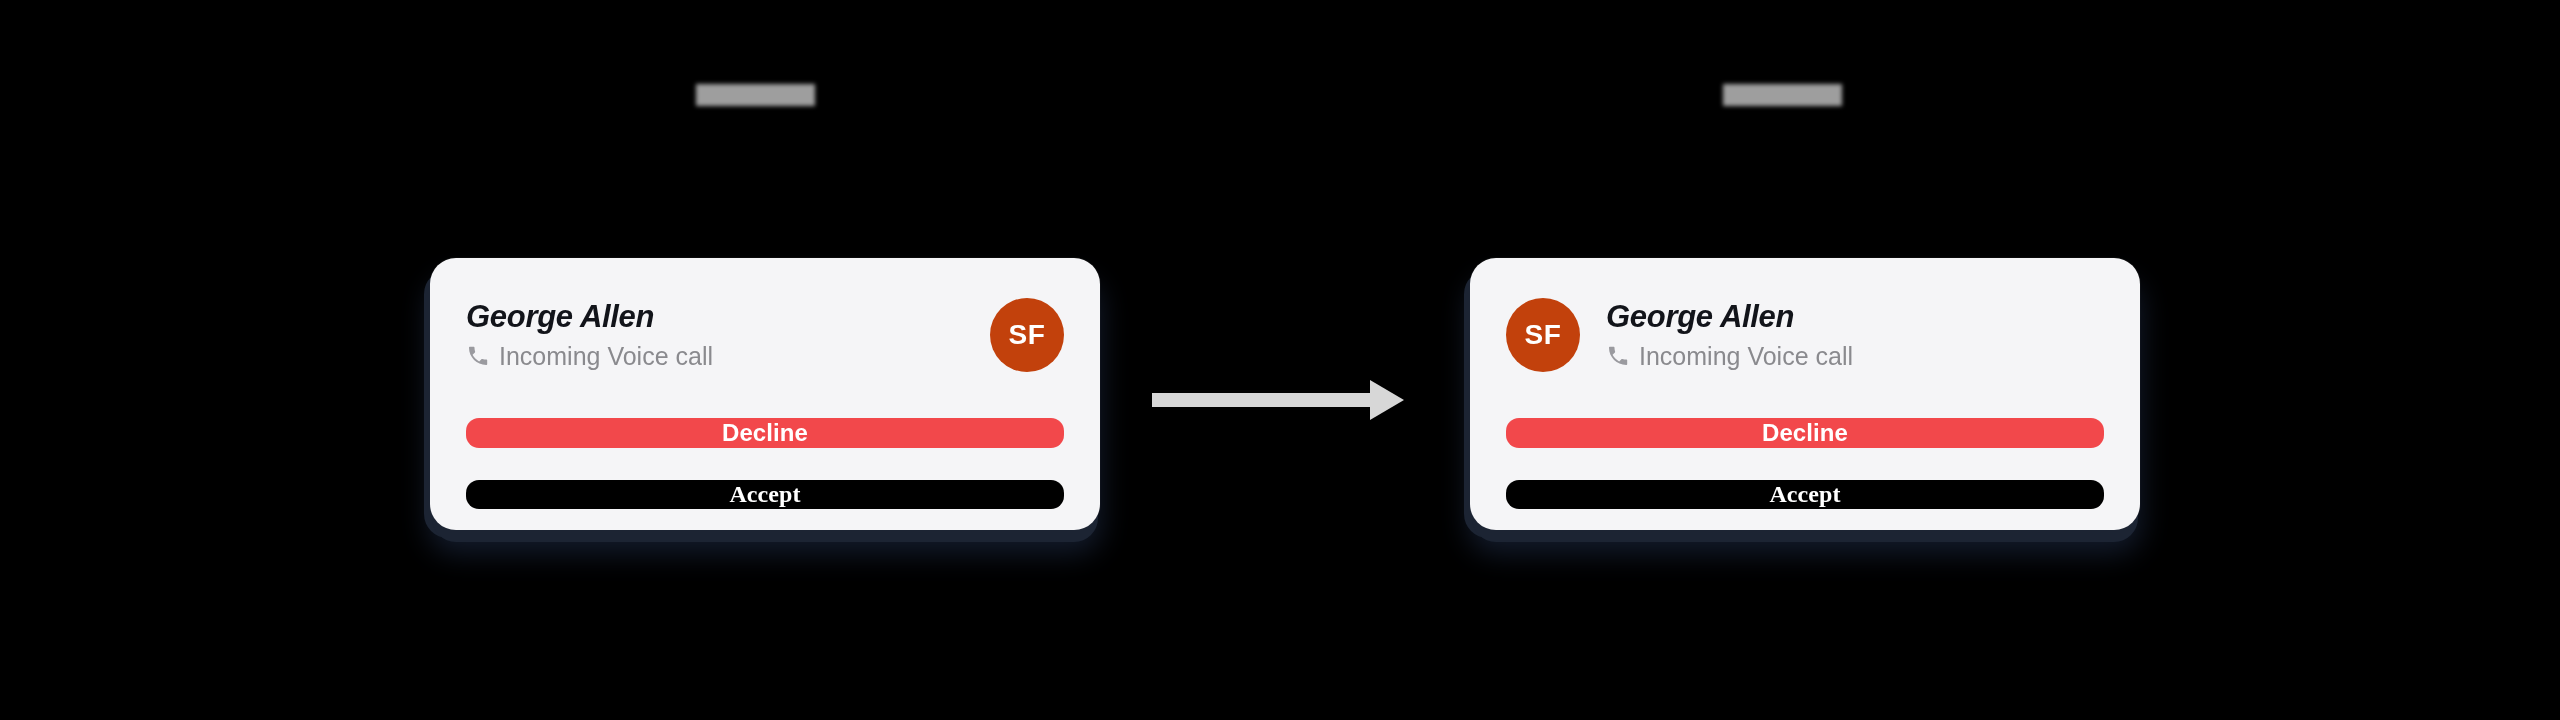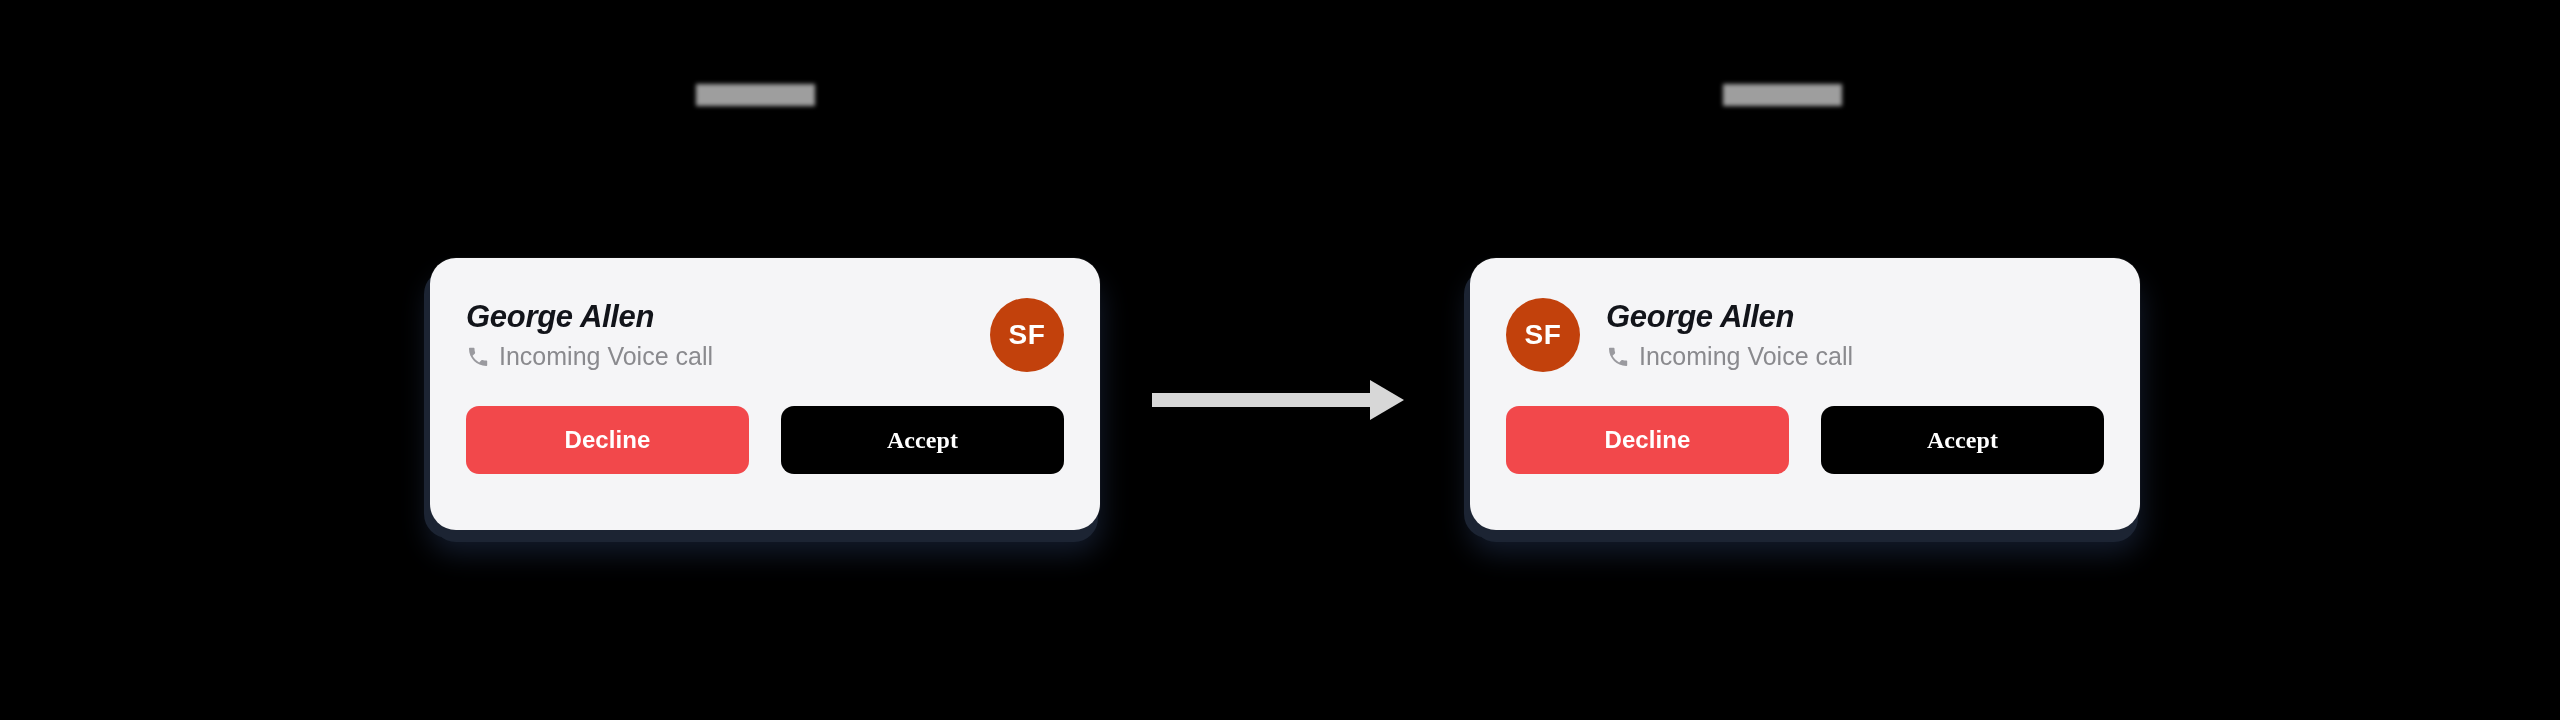--- a/index.html
+++ b/index.html
@@ -71,21 +71,21 @@
     font-weight: 700;
     color: #12141a;
     line-height: 1.05;
     letter-spacing: -0.3px;
     white-space: nowrap;
     font-style: italic;
   }
 
   .caller-status {
     display: flex;
-    align-items: flex-end;
+    align-items: center;
     gap: 9px;
     margin-top: 9px;
     font-size: 25px;
     color: #8a8a8e;
     line-height: 1.05;
     white-space: nowrap;
   }
 
   .phone-icon {
     width: 24px;
@@ -106,21 +106,22 @@
     align-items: center;
     justify-content: center;
     font-size: 28px;
     font-weight: 700;
     letter-spacing: 0.5px;
   }
 
   .card-actions {
     display: flex;
     gap: 32px;
-    margin-top: 28px;
+    margin-top: 40px;
+    flex-direction: column;
   }
 
   .action-btn {
     flex: 1 1 0;
     height: 68px;
     border: none;
     border-radius: 13px;
     color: #ffffff;
     font-family: "Liberation Sans", sans-serif;
     font-size: 24px;

